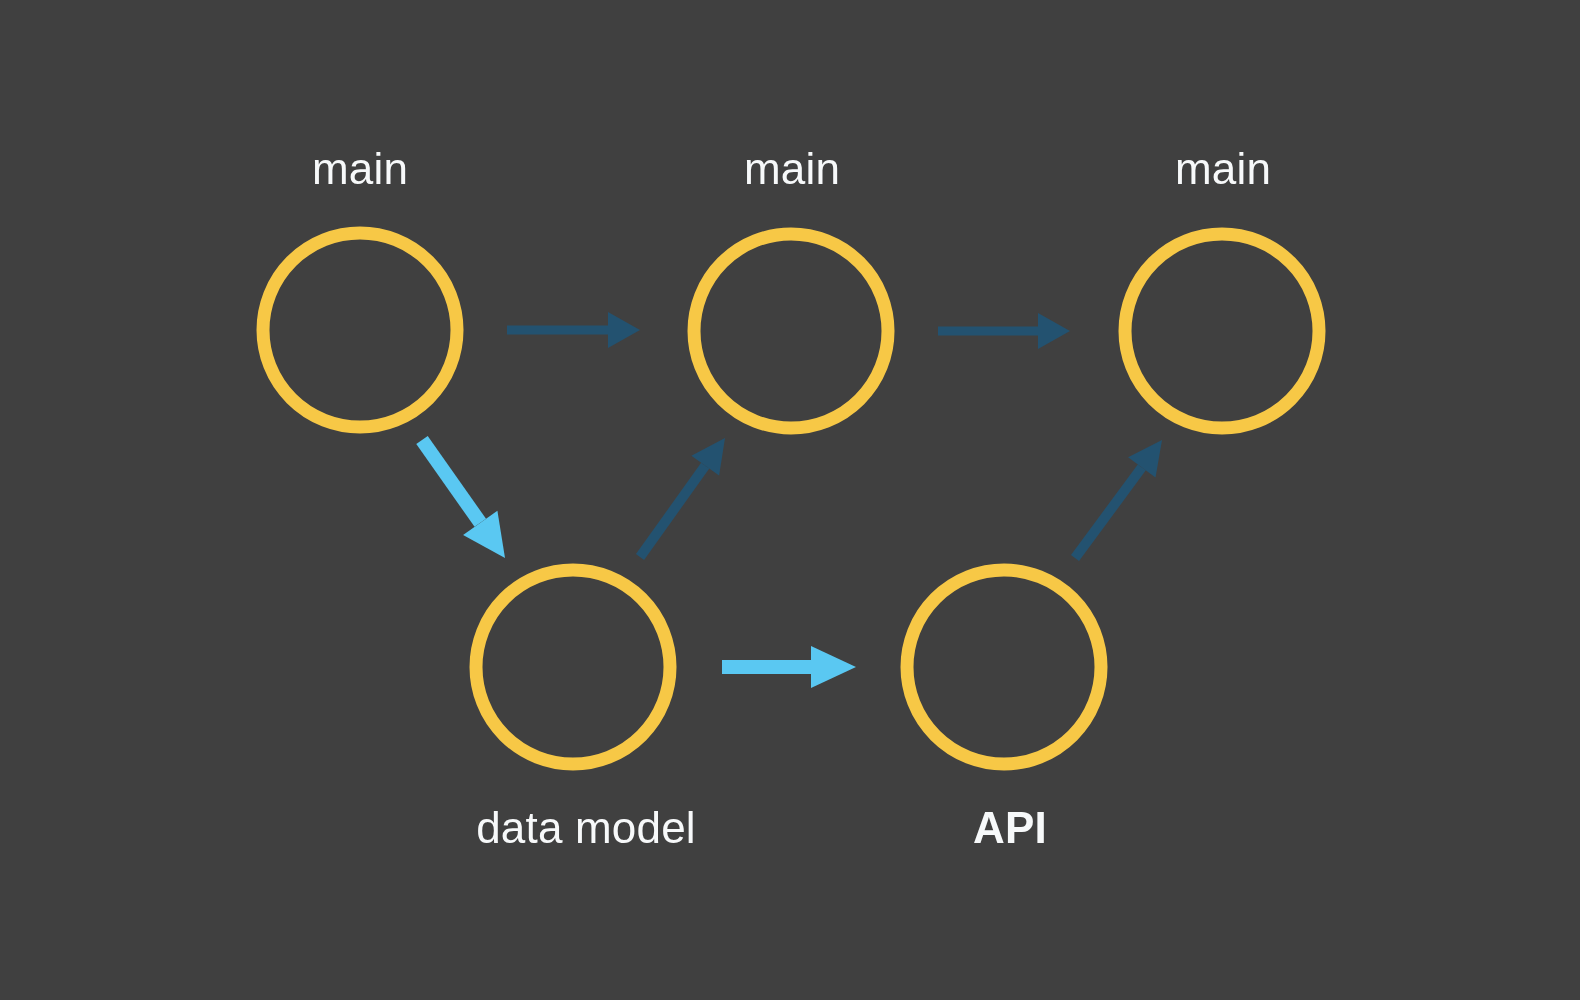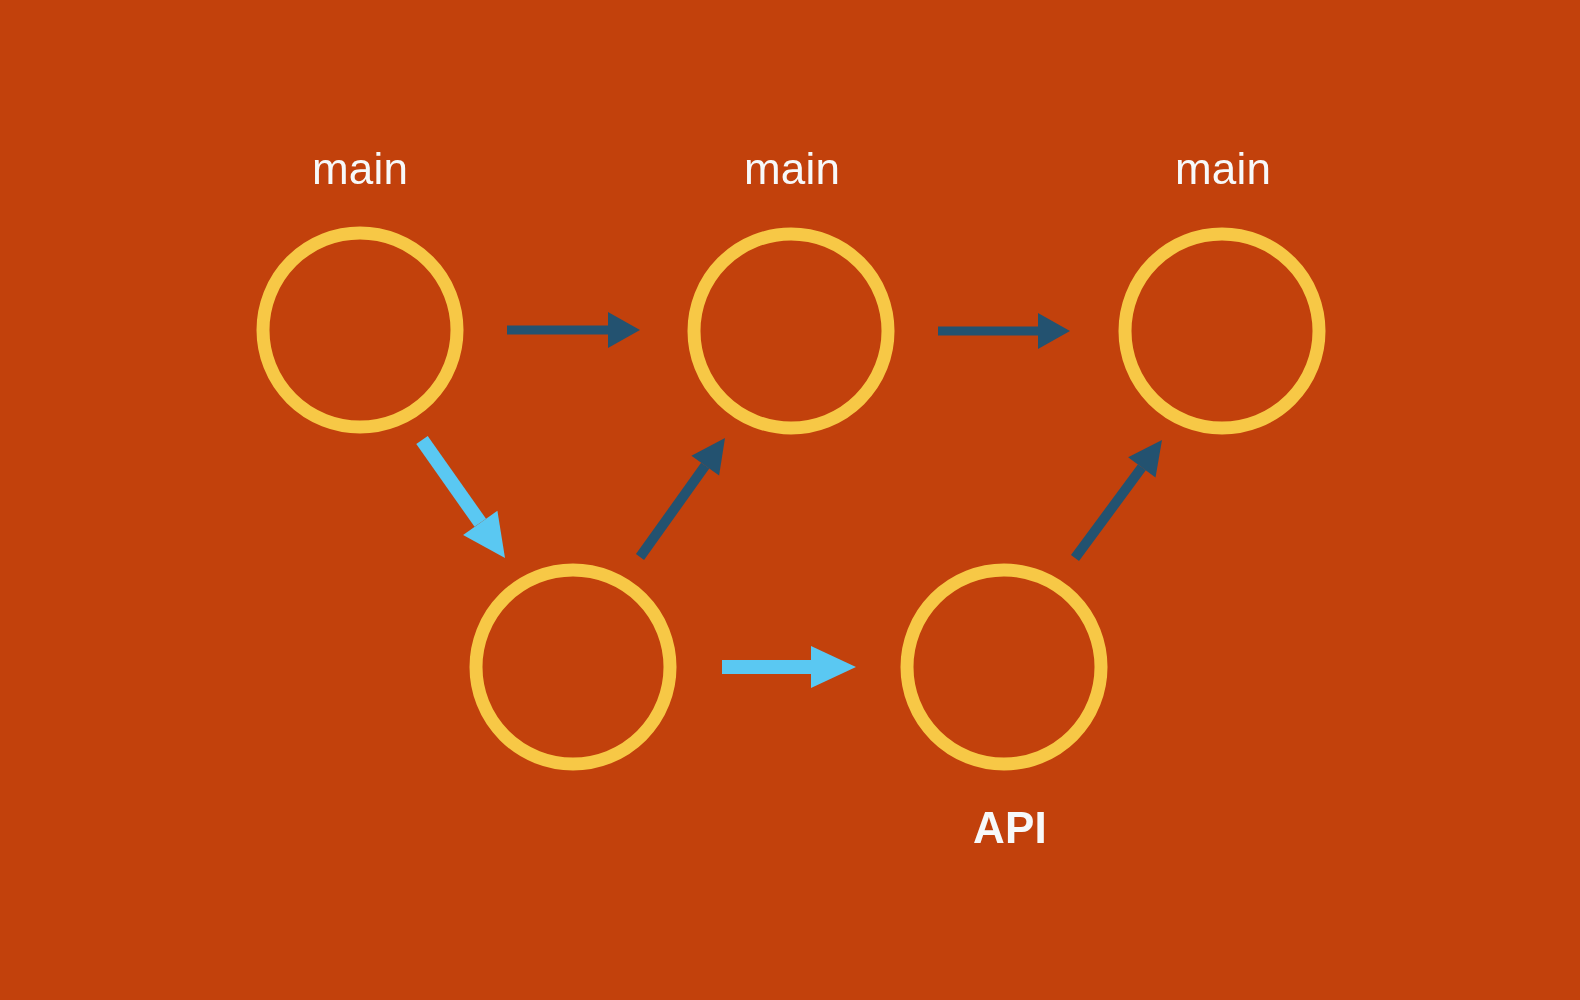--- a/index.html
+++ b/index.html
@@ -29,21 +29,21 @@
     font-weight: 400;
     letter-spacing: 0.2px;
     color: #F7F9FA;
     white-space: nowrap;
     user-select: none;
   }
 </style>
 </head>
 <body style="background: rgb(22, 48, 76);">
 
-<div class="stage" style="background: #c2410c;">
+<div class="stage" style="background: #404040;">
   <svg class="diagram-svg" xmlns="http://www.w3.org/2000/svg" viewBox="0 0 1580 1000">
       <g>
         <line x1="507" y1="330" x2="608.0" y2="330.0" stroke="#235270" stroke-width="9"></line>
         <polygon points="640,330 608.0,348.0 608.0,312.0" fill="#235270"></polygon>
       </g>
       <g>
         <line x1="938" y1="331" x2="1038.0" y2="331.0" stroke="#235270" stroke-width="9"></line>
         <polygon points="1070,331 1038.0,349.0 1038.0,313.0" fill="#235270"></polygon>
       </g>
       <g>
@@ -65,14 +65,15 @@
       <circle cx="360" cy="330" r="97" fill="none" stroke="#F7C846" stroke-width="13"></circle>
       <circle cx="791" cy="331" r="97" fill="none" stroke="#F7C846" stroke-width="13"></circle>
       <circle cx="1222" cy="331" r="97" fill="none" stroke="#F7C846" stroke-width="13"></circle>
       <circle cx="573" cy="667" r="97" fill="none" stroke="#F7C846" stroke-width="13"></circle>
       <circle cx="1004" cy="667" r="97" fill="none" stroke="#F7C846" stroke-width="13"></circle>
     </svg>
 
   <div class="node-label" style="left: 360px; top: 169px; color: rgb(247, 249, 250);">main</div>
   <div class="node-label" style="left: 792px; top: 169px; color: rgb(247, 249, 250);">main</div>
   <div class="node-label" style="left: 1223px; top: 169px; color: rgb(247, 249, 250);">main</div>
+  <div class="node-label" style="left: 586px; top: 828px; color: rgb(247, 249, 250);">data model</div>
   <div class="node-label" style="left: 1010px; top: 828px; color: rgb(247, 249, 250); font-weight: bold;">API</div>
 </div>
 
 </body></html>

